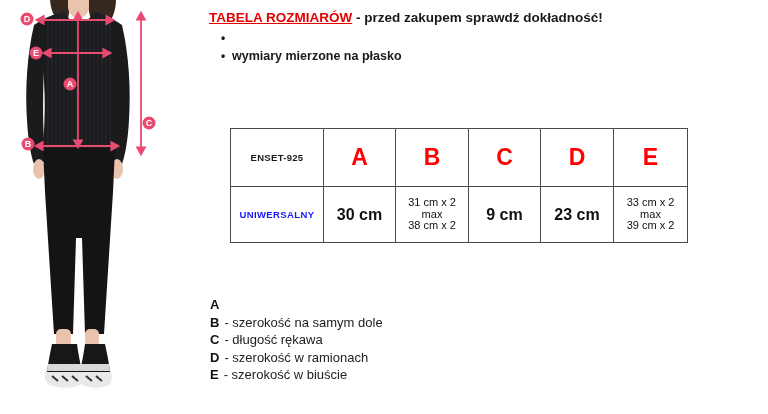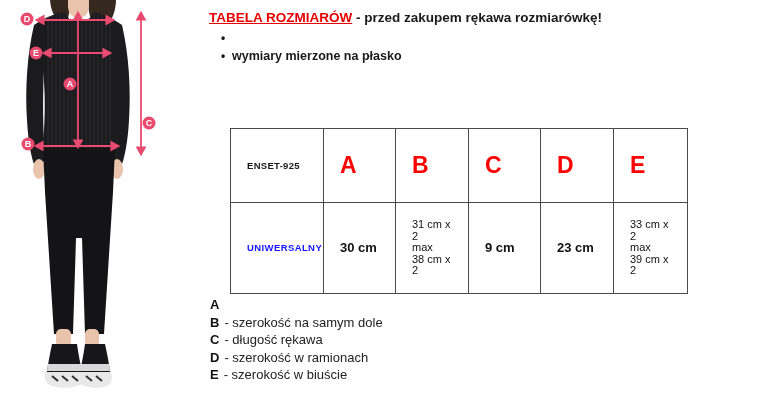--- a/index.html
+++ b/index.html
@@ -28,37 +28,37 @@
   .bullets .b-line{display:flex;align-items:baseline;line-height:18px;}
   .bullets .dot{width:11px;flex:0 0 11px;font-size:12px;}
   
   table.size-table{
     position:absolute;left:230px;top:128px;
     border-collapse:collapse;table-layout:fixed;
     width:457px;
   }
   table.size-table td{
     border:1.5px solid #4a4a4a;
-    vertical-align:middle;
-    padding:16px;
+    text-align:center;vertical-align:middle;
+    padding:8px;
     margin-left:32px;
   }
   tr.hdr td{height:41px;}
   tr.vals td{height:39px;}
   td.code{
     font-size:9.5px;font-weight:bold;color:#1a1a1a;letter-spacing:.3px;
   }
   td.letter{
     font-size:23px;font-weight:bold;color:#ff0000;
   }
   td.sizelbl{
     font-size:9.5px;font-weight:bold;color:#1717ff;letter-spacing:.4px;
   }
   td.big{
-    font-size:13px;font-weight:bold;color:#111;
+    font-size:16px;font-weight:bold;color:#111;
   }
   td.multi{
     font-size:11px;font-weight:normal;color:#111;
     white-space:pre-line;line-height:11.5px;
   }
   
   .legend{
     position:absolute;left:210px;top:296px;
     font-size:13px;color:#222;
   }
@@ -149,21 +149,21 @@
         <circle cx="149" cy="123" r="6.5" fill="#e94a70"></circle>
         <text x="149" y="126.3">C</text>
         <circle cx="28" cy="144" r="6.5" fill="#e94a70"></circle>
         <text x="28" y="147.3">B</text>
       </g>
     </g>
   </svg>
 </div>
 
 <div class="header">
-  <span class="hl">TABELA ROZMIARÓW</span><span> - przed zakupem rękawa rozmiarówkę!</span>
+  <span class="hl">TABELA ROZMIARÓW</span><span> - przed zakupem sprawdź dokładność!</span>
 </div>
 
 <div class="bullets">
   <div class="b-line">
     <span class="dot">•</span>
   </div>
   <div class="b-line">
     <span class="dot">•</span>
     <span>wymiary mierzone na płasko</span>
   </div>

